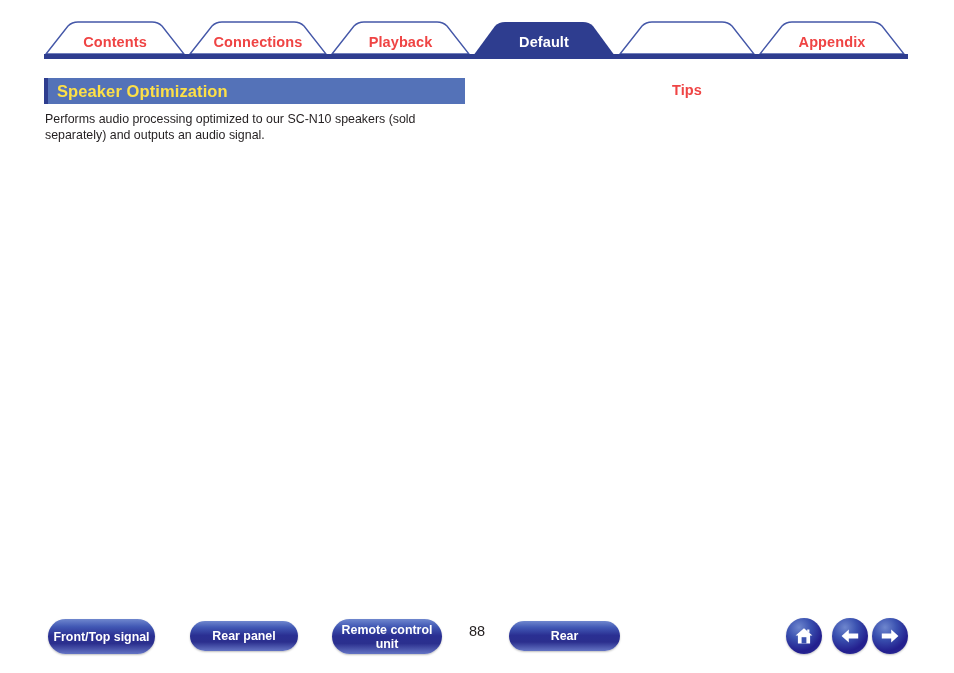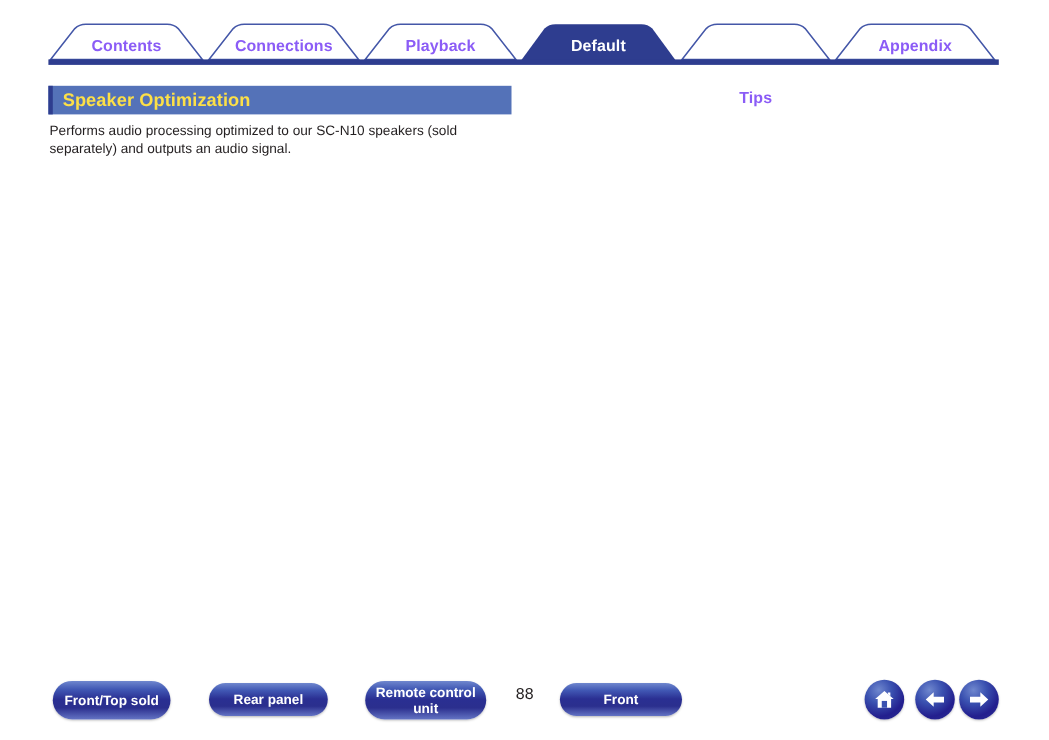--- a/index.html
+++ b/index.html
@@ -27,21 +27,21 @@
   #tabbar svg {
     display: block;
   }
   .tab-label {
     position: absolute;
     font-size: 14.5px;
     font-weight: bold;
     letter-spacing: 0.1px;
     white-space: nowrap;
     text-align: center;
-    color: #8b5cf6;
+    color: #ef4444;
     line-height: 1;
   }
   .tab-label.active {
     color: #ffffff;
   }
 
   
   #heading-bar {
     position: absolute;
     left: 44px;
@@ -181,24 +181,24 @@
   <div id="heading-text">Speaker Optimization</div>
 </div>
 
 <div id="intro">Performs audio processing optimized to our SC-N10 speakers (sold separately) and outputs an audio signal.</div>
 
 <table id="opt-table">
   <tbody>
   </tbody>
 </table>
 
-<div class="pill" style="left:48px;  top:619px; width:107px; height:35px;">Front/Top sold</div>
+<div class="pill" style="left:48px;  top:619px; width:107px; height:35px;">Front/Top signal</div>
 <div class="pill" style="left:190px; top:621px; width:108px; height:30px;text-align:center;">Rear panel</div>
 <div class="pill" style="left:332px; top:619px; width:110px; height:35px;">Remote control unit</div>
-<div class="pill" style="left:509px; top:621px; width:111px; height:30px;">Front</div>
+<div class="pill" style="left:509px; top:621px; width:111px; height:30px;">Rear</div>
 
 <div id="page-number">88</div>
 
 <div class="nav-circle" style="left:786px; top:618px;">
   <span>
     <svg width="22" height="22" viewBox="0 0 22 22">
       <path d="M11 3.2 L2.6 10.4 L4.9 10.4 L4.9 18.4 L17.1 18.4 L17.1 10.4 L19.4 10.4 Z
                M14.2 4.6 L16.4 4.6 L16.4 8.0 L14.2 6.2 Z" fill="#ffffff"></path>
       <rect x="8.6" y="12.2" width="4.8" height="6.2" fill="#3a51b0"></rect>
     </svg>

